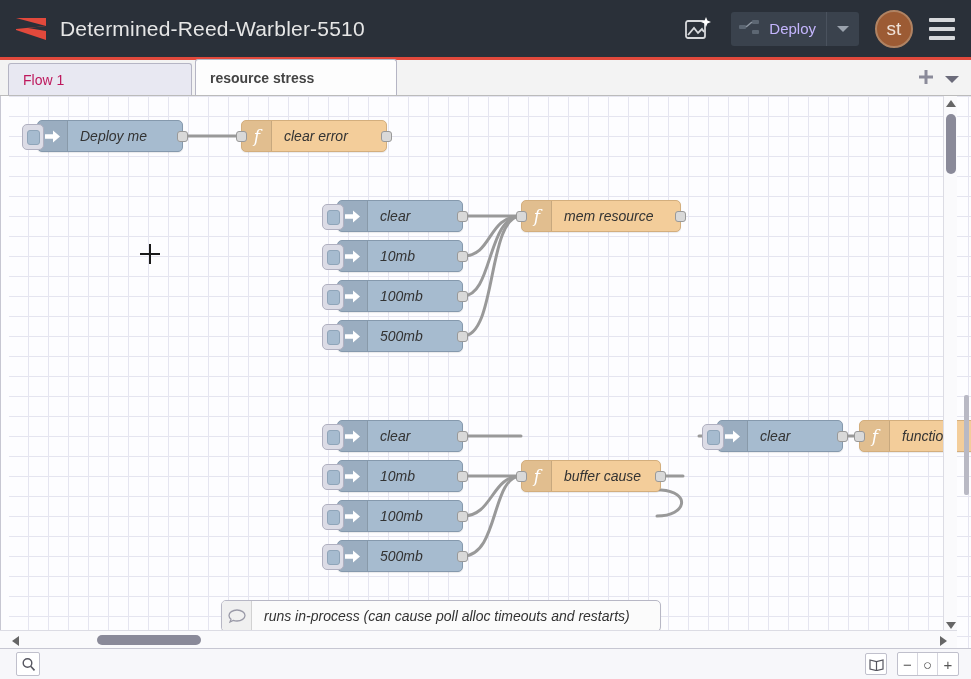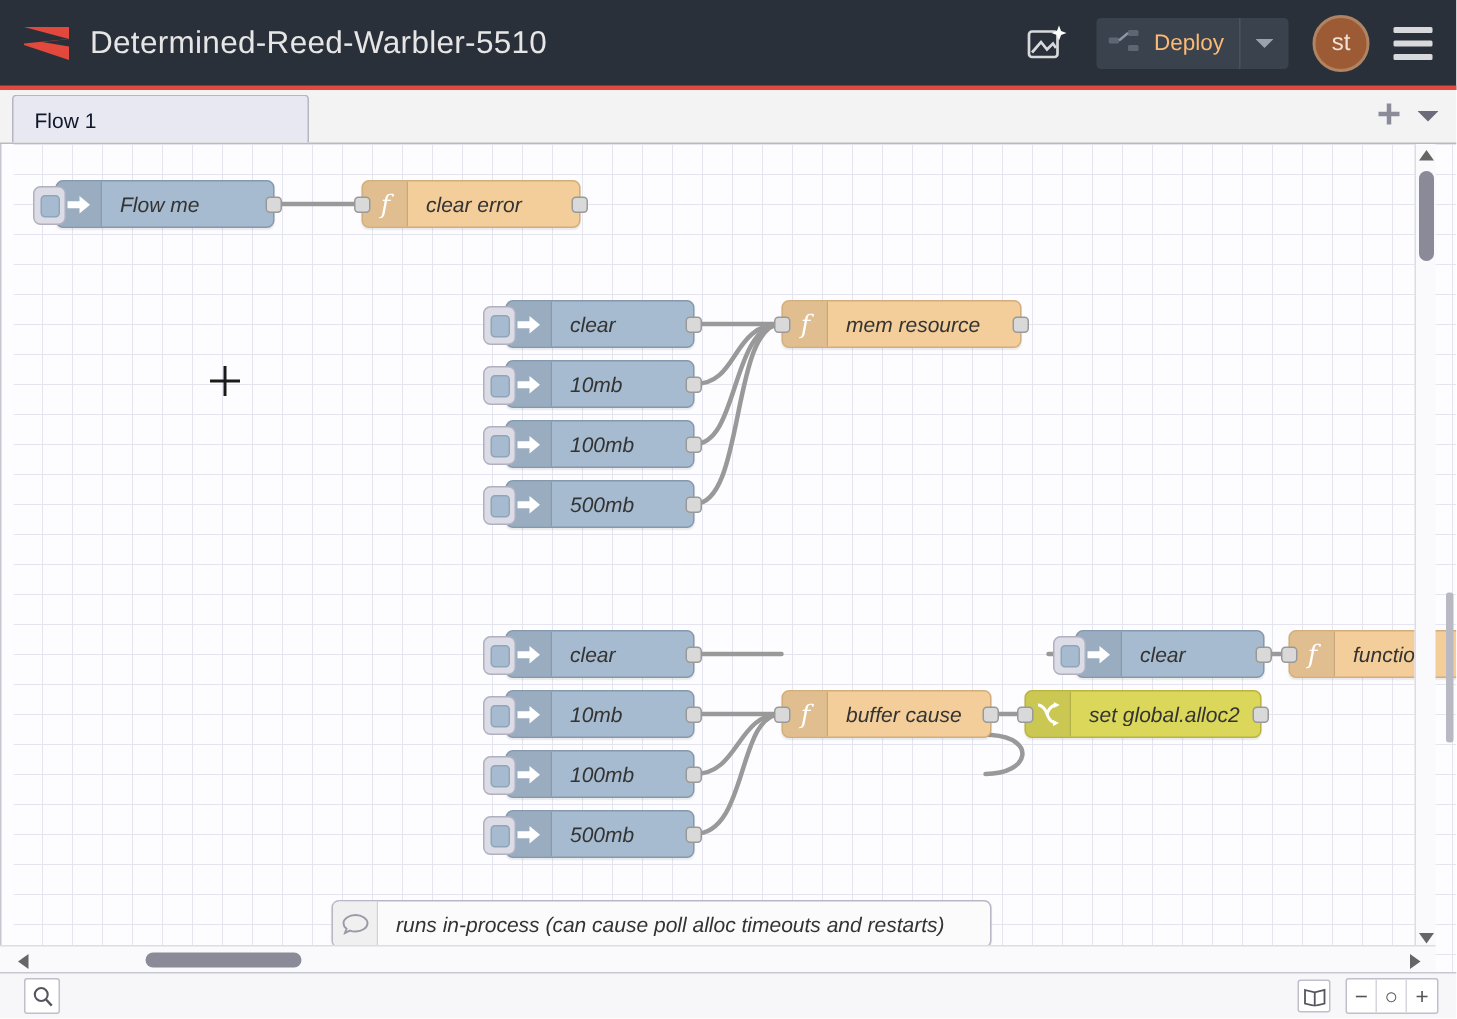--- a/index.html
+++ b/index.html
@@ -24,48 +24,48 @@
   .header-right {
     margin-left: auto; display: flex; align-items: center; gap: 16px; margin-right: 16px;
   }
   .icon-btn {
     width: 34px; height: 34px; display: flex; align-items: center; justify-content: center;
     cursor: pointer;
   }
   .deploy-btn {
     display: flex; align-items: center; gap: 8px;
     background: #3a424d; height: 34px; padding: 0 10px 0 8px;
-    border-radius: 3px; color: #fdba74; font-size: 15px; cursor: default;
+    border-radius: 3px; color: #c4b5fd; font-size: 15px; cursor: default;
   }
   .deploy-caret {
     border-left: 1px solid #4a525e; padding-left: 10px; margin-left: 2px;
     height: 34px; display:flex; align-items:center;
   }
   .avatar {
     width: 38px; height: 38px; border-radius: 50%;
-    background: #9c5b34; color: #f0e2d8; font-size: 16px;
+    background: #9c5b34; color: #f0e2d8; font-size: 19px;
     display: flex; align-items: center; justify-content: center;
     border: 2px solid #b08363;
   }
   .hamburger { display: flex; flex-direction: column; gap: 5px; cursor: pointer; }
   .hamburger span { display: block; width: 26px; height: 4px; background: #d7d9dc; border-radius: 1px; }
 
   
   .tabbar {
     position: absolute; top: 60px; left: 0; width: 971px; height: 36px;
     background: #f3f3f3; border-bottom: 1px solid #bbb;
     display: flex; align-items: flex-end;
   }
   .tab {
     height: 32px; padding: 0 14px; display: flex; align-items: center;
     font-size: 14px; border: 1px solid #b5b5c4; border-bottom: none;
     border-top-left-radius: 3px; border-top-right-radius: 3px;
     margin-left: 8px; cursor: pointer; min-width: 120px;
   }
-  .tab.inactive { background: #e8e8f2; color: #0f172a; width: 198px; }
+  .tab.inactive { background: #e8e8f2; color: #be185d; width: 184px; }
   .tab.active { background: #fdfdfd; color: #444; font-weight: bold; width: 202px; margin-left: 3px; height: 36px; }
   .tabbar-right { margin-left: auto; display: flex; align-items: center; gap: 10px; margin-right: 12px; margin-bottom: 6px; }
   .tab-add { font-size: 20px; color: #888; cursor: pointer; line-height: 1; }
   .tab-menu { cursor: pointer; }
 
   
   .canvas-outer {
     position: absolute; top: 96px; left: 0; width: 971px; height: 552px;
     background: #fdfdff; overflow: hidden;
     border-left: 1px solid #c7c7d2;
@@ -234,20 +234,23 @@
         <span></span>
           <span></span>
           <span></span>
       </div>
     </div>
   </div>
 
   <div class="tabbar">
     <div class="tab inactive">
       <span>Flow 1</span>
+    </div>
+    <div class="tab active">
+      <span>resource stress</span>
     </div>
     <div class="tabbar-right">
       <div class="tab-add">
         <svg width="18" height="18" viewBox="0 0 18 18" aria-hidden="true">
           <path d="M7.5,2 L10.5,2 L10.5,7.5 L16,7.5 L16,10.5 L10.5,10.5 L10.5,16 L7.5,16 L7.5,10.5 L2,10.5 L2,7.5 L7.5,7.5 Z" fill="#8b8b9a"></path>
         </svg>
       </div>
       <div class="tab-menu">
         <svg width="14" height="9" viewBox="0 0 14 9" aria-hidden="true">
           <path d="M0,1 L7,8 L14,1 Z" fill="#6b6b7a"></path>
@@ -277,21 +280,21 @@
       <div id="node-layer" style="position: absolute; inset: -96px 0px 0px;">
           <div class="node n-inject" style="left: 36px; top: 120px; width: 146px;">
             <div class="inject-btn">
               <i></i>
             </div>
             <div class="node-icon">
               <svg width="17" height="15" viewBox="0 0 17 15">
                 <path d="M1,5.2 L9,5.2 L9,1.6 L16,7.5 L9,13.4 L9,9.8 L1,9.8 Z" fill="#fff"></path>
               </svg>
             </div>
-            <div class="nlabel">Flow me</div>
+            <div class="nlabel">Deploy me</div>
             <div class="port out"></div>
           </div>
           <div class="node n-function" style="left: 240px; top: 120px; width: 146px;">
             <div class="node-icon">
               <svg width="14" height="19" viewBox="0 0 14 19">
                 <text x="7" y="15" font-family="DejaVu Serif, serif" font-style="italic" font-size="17" fill="#fff" text-anchor="middle">f</text>
               </svg>
             </div>
             <div class="nlabel">clear error</div>
             <div class="port in"></div>
@@ -403,33 +406,20 @@
             <div class="nlabel">500mb</div>
             <div class="port out"></div>
           </div>
           <div class="node n-function" style="left: 520px; top: 460px; width: 140px;">
             <div class="node-icon">
               <svg width="14" height="19" viewBox="0 0 14 19">
                 <text x="7" y="15" font-family="DejaVu Serif, serif" font-style="italic" font-size="17" fill="#fff" text-anchor="middle">f</text>
               </svg>
             </div>
             <div class="nlabel">buffer cause</div>
-            <div class="port in"></div>
-            <div class="port out"></div>
-          </div>
-          <div class="node n-change" style="left: 682px; top: 460px; width: 158px;">
-            <div class="node-icon">
-              <svg width="18" height="18" viewBox="0 0 18 18">
-                <path d="M2,3 C2,3 6,3 8,9 C10,15 14,15 14,15" fill="none" stroke="#fff" stroke-width="2"></path>
-                <path d="M14,3 C14,3 10,3 8,9" fill="none" stroke="#fff" stroke-width="2"></path>
-                <path d="M12.5,1 L16.5,3 L12.5,5 Z" fill="#fff"></path>
-                <path d="M12,13 L16,15 L12,17 Z" fill="#fff"></path>
-              </svg>
-            </div>
-            <div class="nlabel">set global.alloc2</div>
             <div class="port in"></div>
             <div class="port out"></div>
           </div>
           <div class="node n-inject" style="left: 716px; top: 420px; width: 126px;">
             <div class="inject-btn">
               <i></i>
             </div>
             <div class="node-icon">
               <svg width="17" height="15" viewBox="0 0 17 15">
                 <path d="M1,5.2 L9,5.2 L9,1.6 L16,7.5 L9,13.4 L9,9.8 L1,9.8 Z" fill="#fff"></path>

